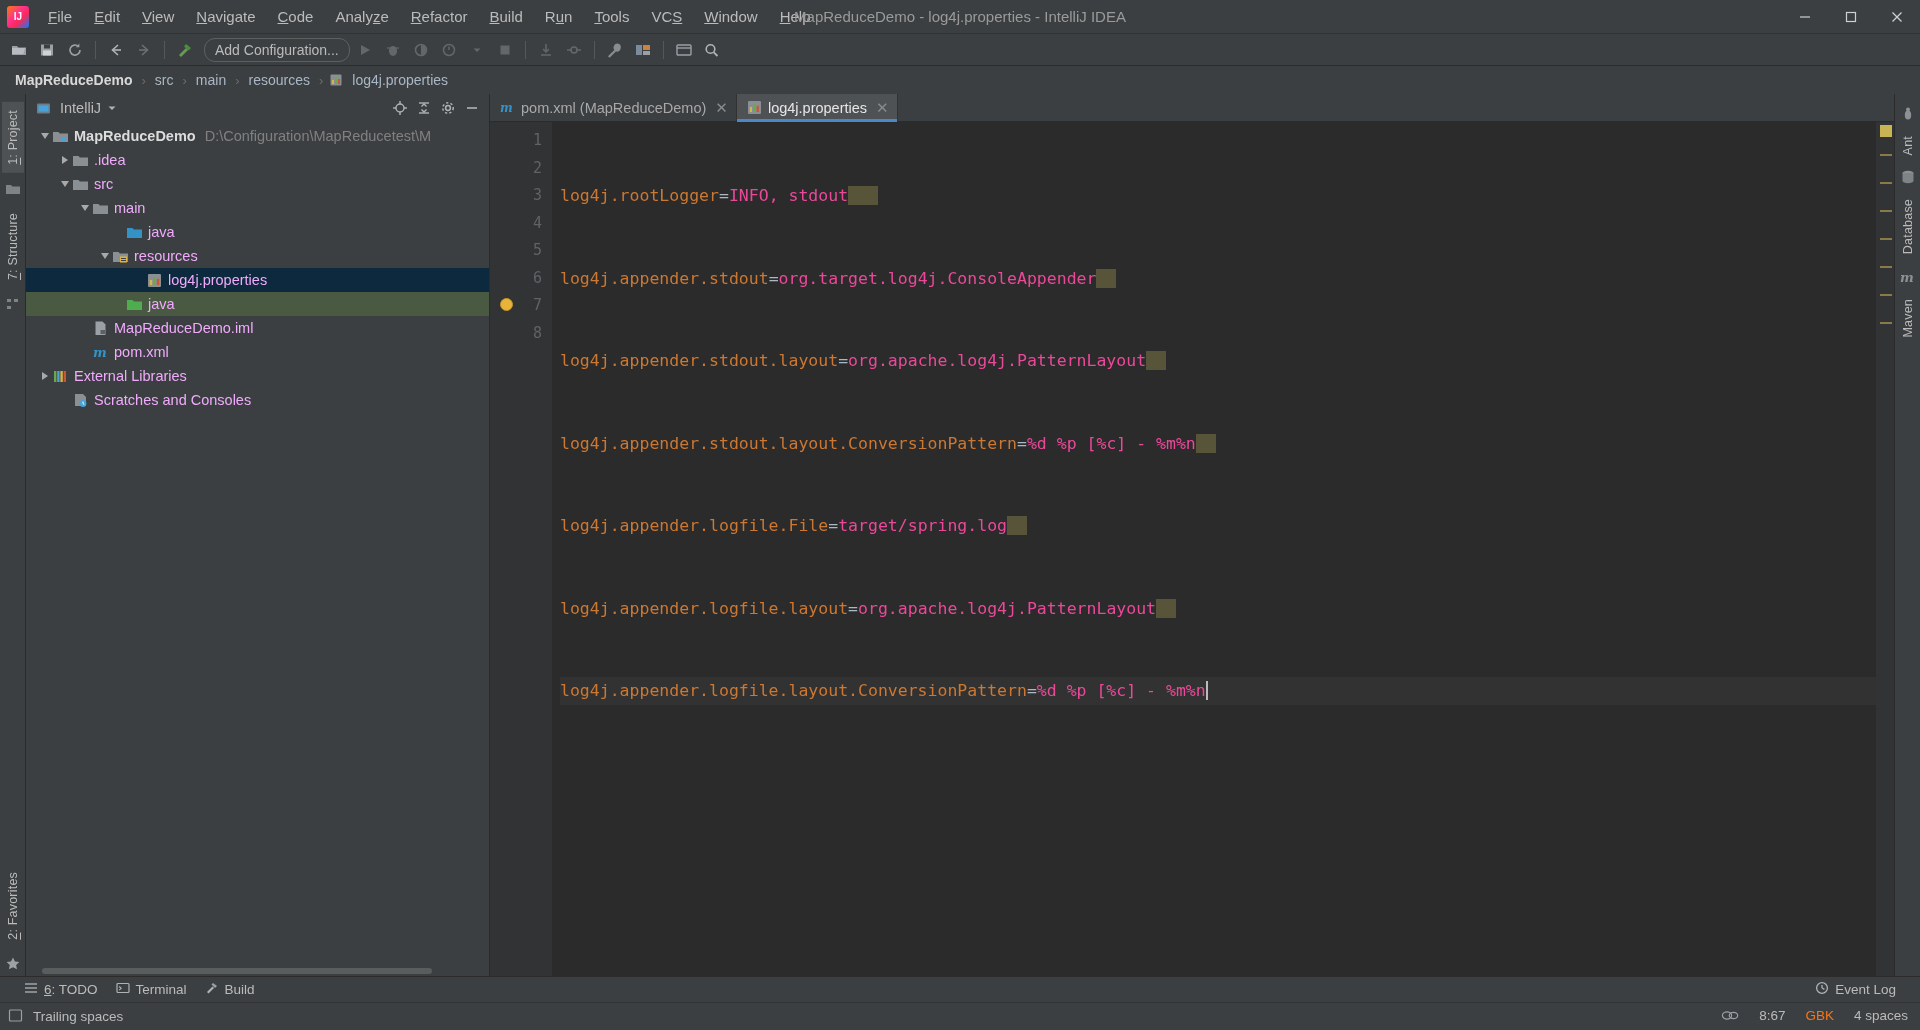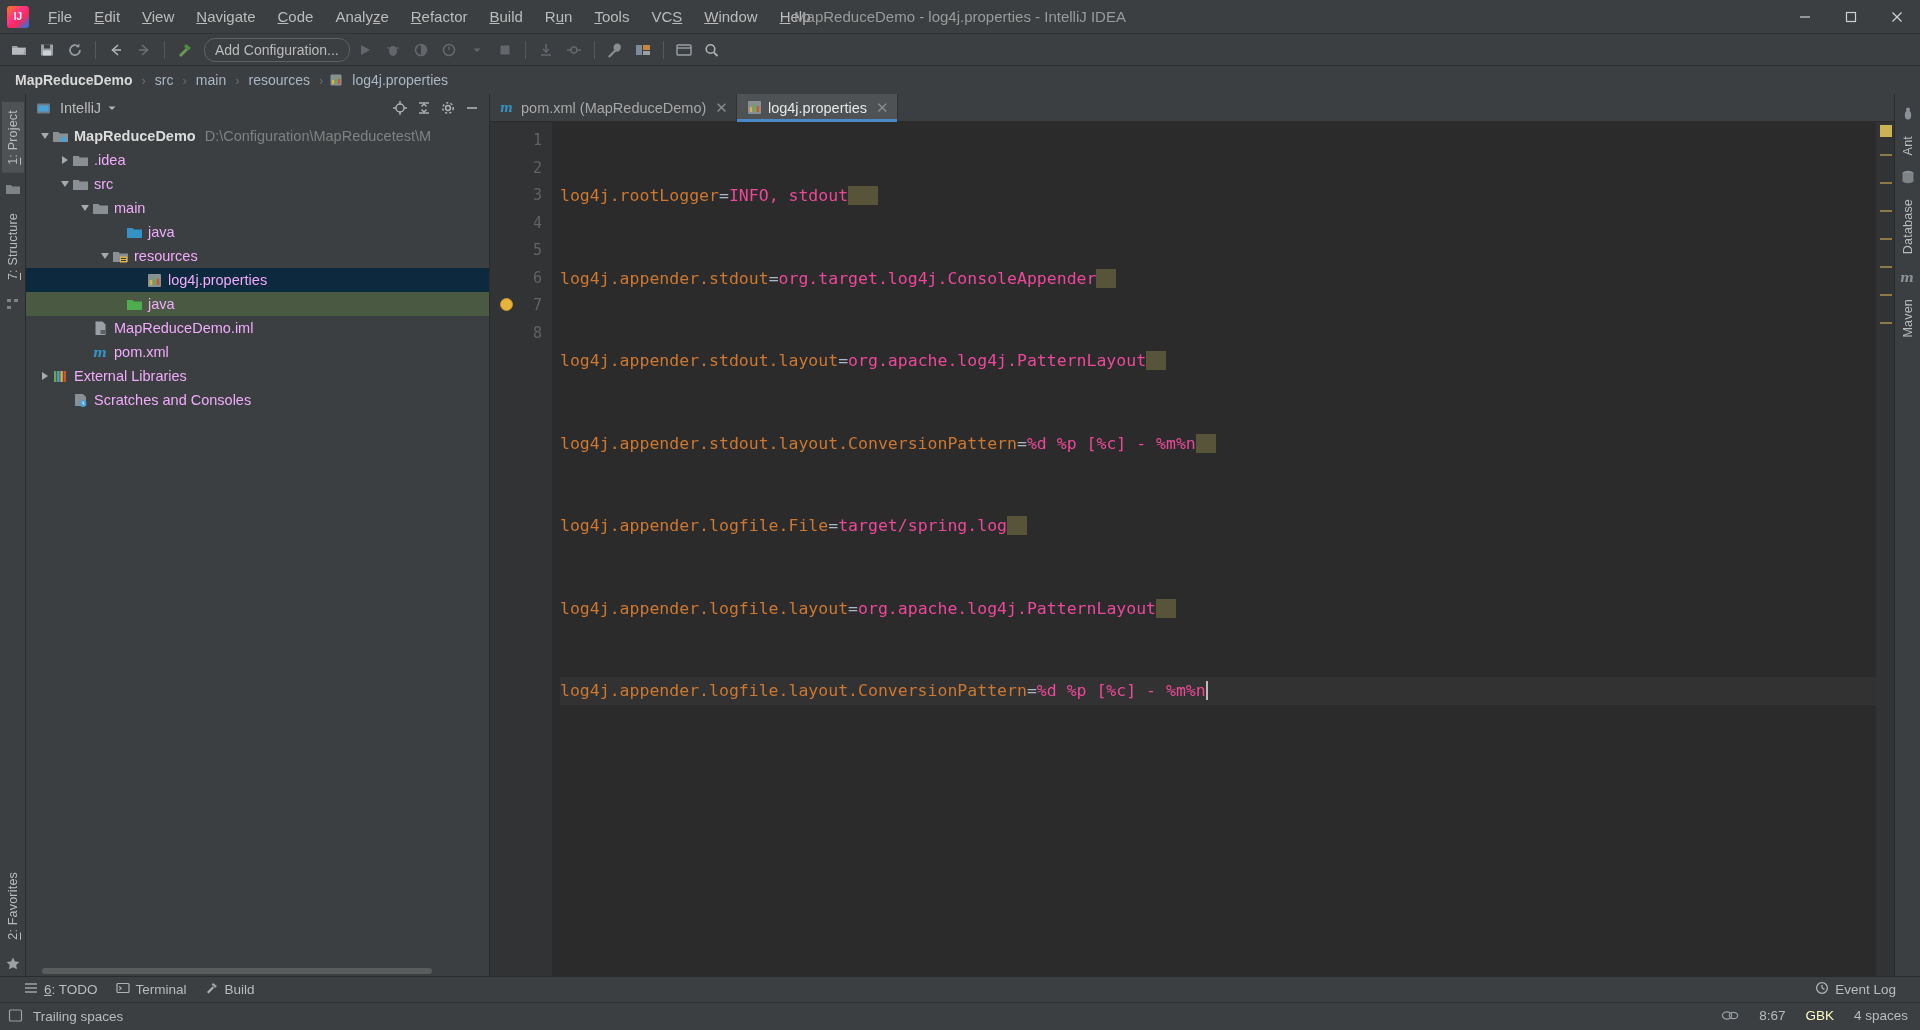--- a/index.html
+++ b/index.html
@@ -746,18 +746,18 @@
     </span>
     <span>Trailing spaces</span>
     <div class="sb-right">
       <span>
         <svg width="18" height="15" viewBox="0 0 18 15">
             <ellipse cx="6" cy="7.5" rx="4.6" ry="3.6" fill="none" stroke="#9aa0a6" stroke-width="1.2"></ellipse>
             <ellipse cx="12.5" cy="7.5" rx="4.2" ry="3.2" fill="none" stroke="#9aa0a6" stroke-width="1.2"></ellipse>
           </svg>
       </span>
       <span>8:67</span>
-      <span style="color:#fef9c3">GBK</span>
+      <span style="color:#f97316">GBK</span>
       <span>4 spaces</span>
     </div>
   </div>
 
 </div>
 
 </body></html>

